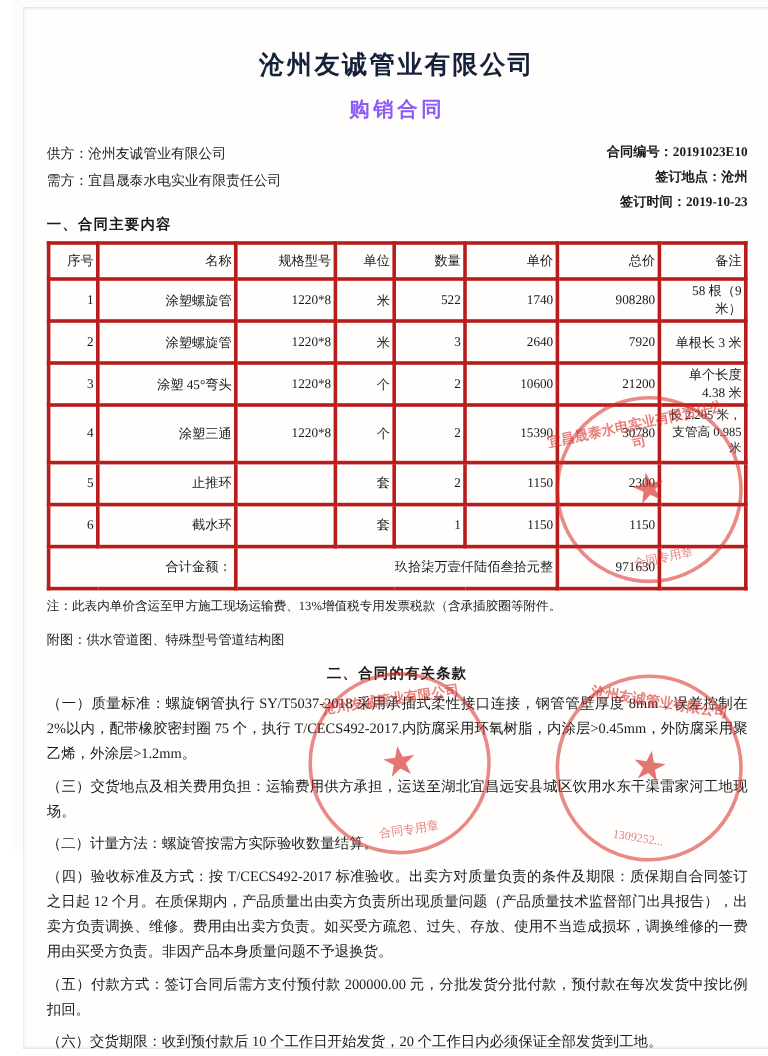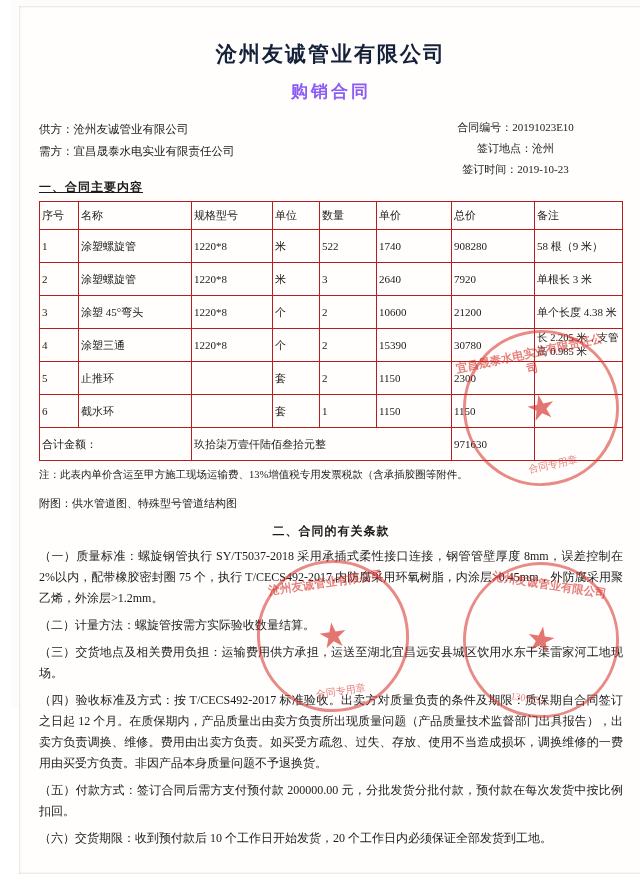--- a/index.html
+++ b/index.html
@@ -59,39 +59,39 @@
   }
   .party-line {
     display: block;
   }
   .meta {
     position: absolute;
     right: 0;
     top: -2px;
     font-size: 11px;
     line-height: 1.9;
-    text-align: center;
+    text-align: right;
     width: 215px;
+    font-weight: bold;
   }
   .meta div { white-space: nowrap; }
   .sec-head {
     font-size: 12px;
     font-weight: bold;
     margin: 8px 0 5px 0;
     letter-spacing: 1px;
-    text-decoration: underline;
   }
   table.maintable {
     width: 100%;
     border-collapse: collapse;
     font-size: 11px;
   }
   table.maintable th, table.maintable td {
-    border: 1px solid #b91c1c;
-    text-align: left;
+    border: 3px solid #b91c1c;
+    text-align: right;
     height: 30px;
     padding: 1px 2px;
     font-weight: normal;
   }
   table.maintable th {
     font-weight: normal;
     height: 25px;
   }
   .col-idx { width: 34px; }
   .col-name { width: 108px; }
@@ -287,24 +287,24 @@
     <div class="notes">注：此表内单价含运至甲方施工现场运输费、13%增值税专用发票税款（含承插胶圈等附件。</div>
 
     <div class="attach">附图：供水管道图、特殊型号管道结构图</div>
 
     <div class="terms-head">二、合同的有关条款</div>
 
     <div class="term">
       <span class="lbl">（一）质量标准：</span><span>螺旋钢管执行 SY/T5037-2018 采用承插式柔性接口连接，钢管管壁厚度 8mm，误差控制在 2%以内，配带橡胶密封圈 75 个，执行 T/CECS492-2017.内防腐采用环氧树脂，内涂层&gt;0.45mm，外防腐采用聚乙烯，外涂层&gt;1.2mm。</span>
     </div>
     <div class="term">
+      <span class="lbl">（三）交货地点及相关费用负担：</span><span>运输费用供方承担，运送至湖北宜昌远安县城区饮用水东干渠雷家河工地现场。</span>
+    </div>
+    <div class="term">
       <span class="lbl">（二）计量方法：</span><span>螺旋管按需方实际验收数量结算。</span>
-    </div>
-    <div class="term">
-      <span class="lbl">（三）交货地点及相关费用负担：</span><span>运输费用供方承担，运送至湖北宜昌远安县城区饮用水东干渠雷家河工地现场。</span>
     </div>
     <div class="term">
       <span class="lbl">（四）验收标准及方式：</span><span>按 T/CECS492-2017 标准验收。出卖方对质量负责的条件及期限：质保期自合同签订之日起 12 个月。在质保期内，产品质量出由卖方负责所出现质量问题（产品质量技术监督部门出具报告），出卖方负责调换、维修。费用由出卖方负责。如买受方疏忽、过失、存放、使用不当造成损坏，调换维修的一费用由买受方负责。非因产品本身质量问题不予退换货。</span>
     </div>
     <div class="term">
       <span class="lbl">（五）付款方式：</span><span>签订合同后需方支付预付款 200000.00 元，分批发货分批付款，预付款在每次发货中按比例扣回。</span>
     </div>
     <div class="term">
       <span class="lbl">（六）交货期限：</span><span>收到预付款后 10 个工作日开始发货，20 个工作日内必须保证全部发货到工地。</span>
     </div>

